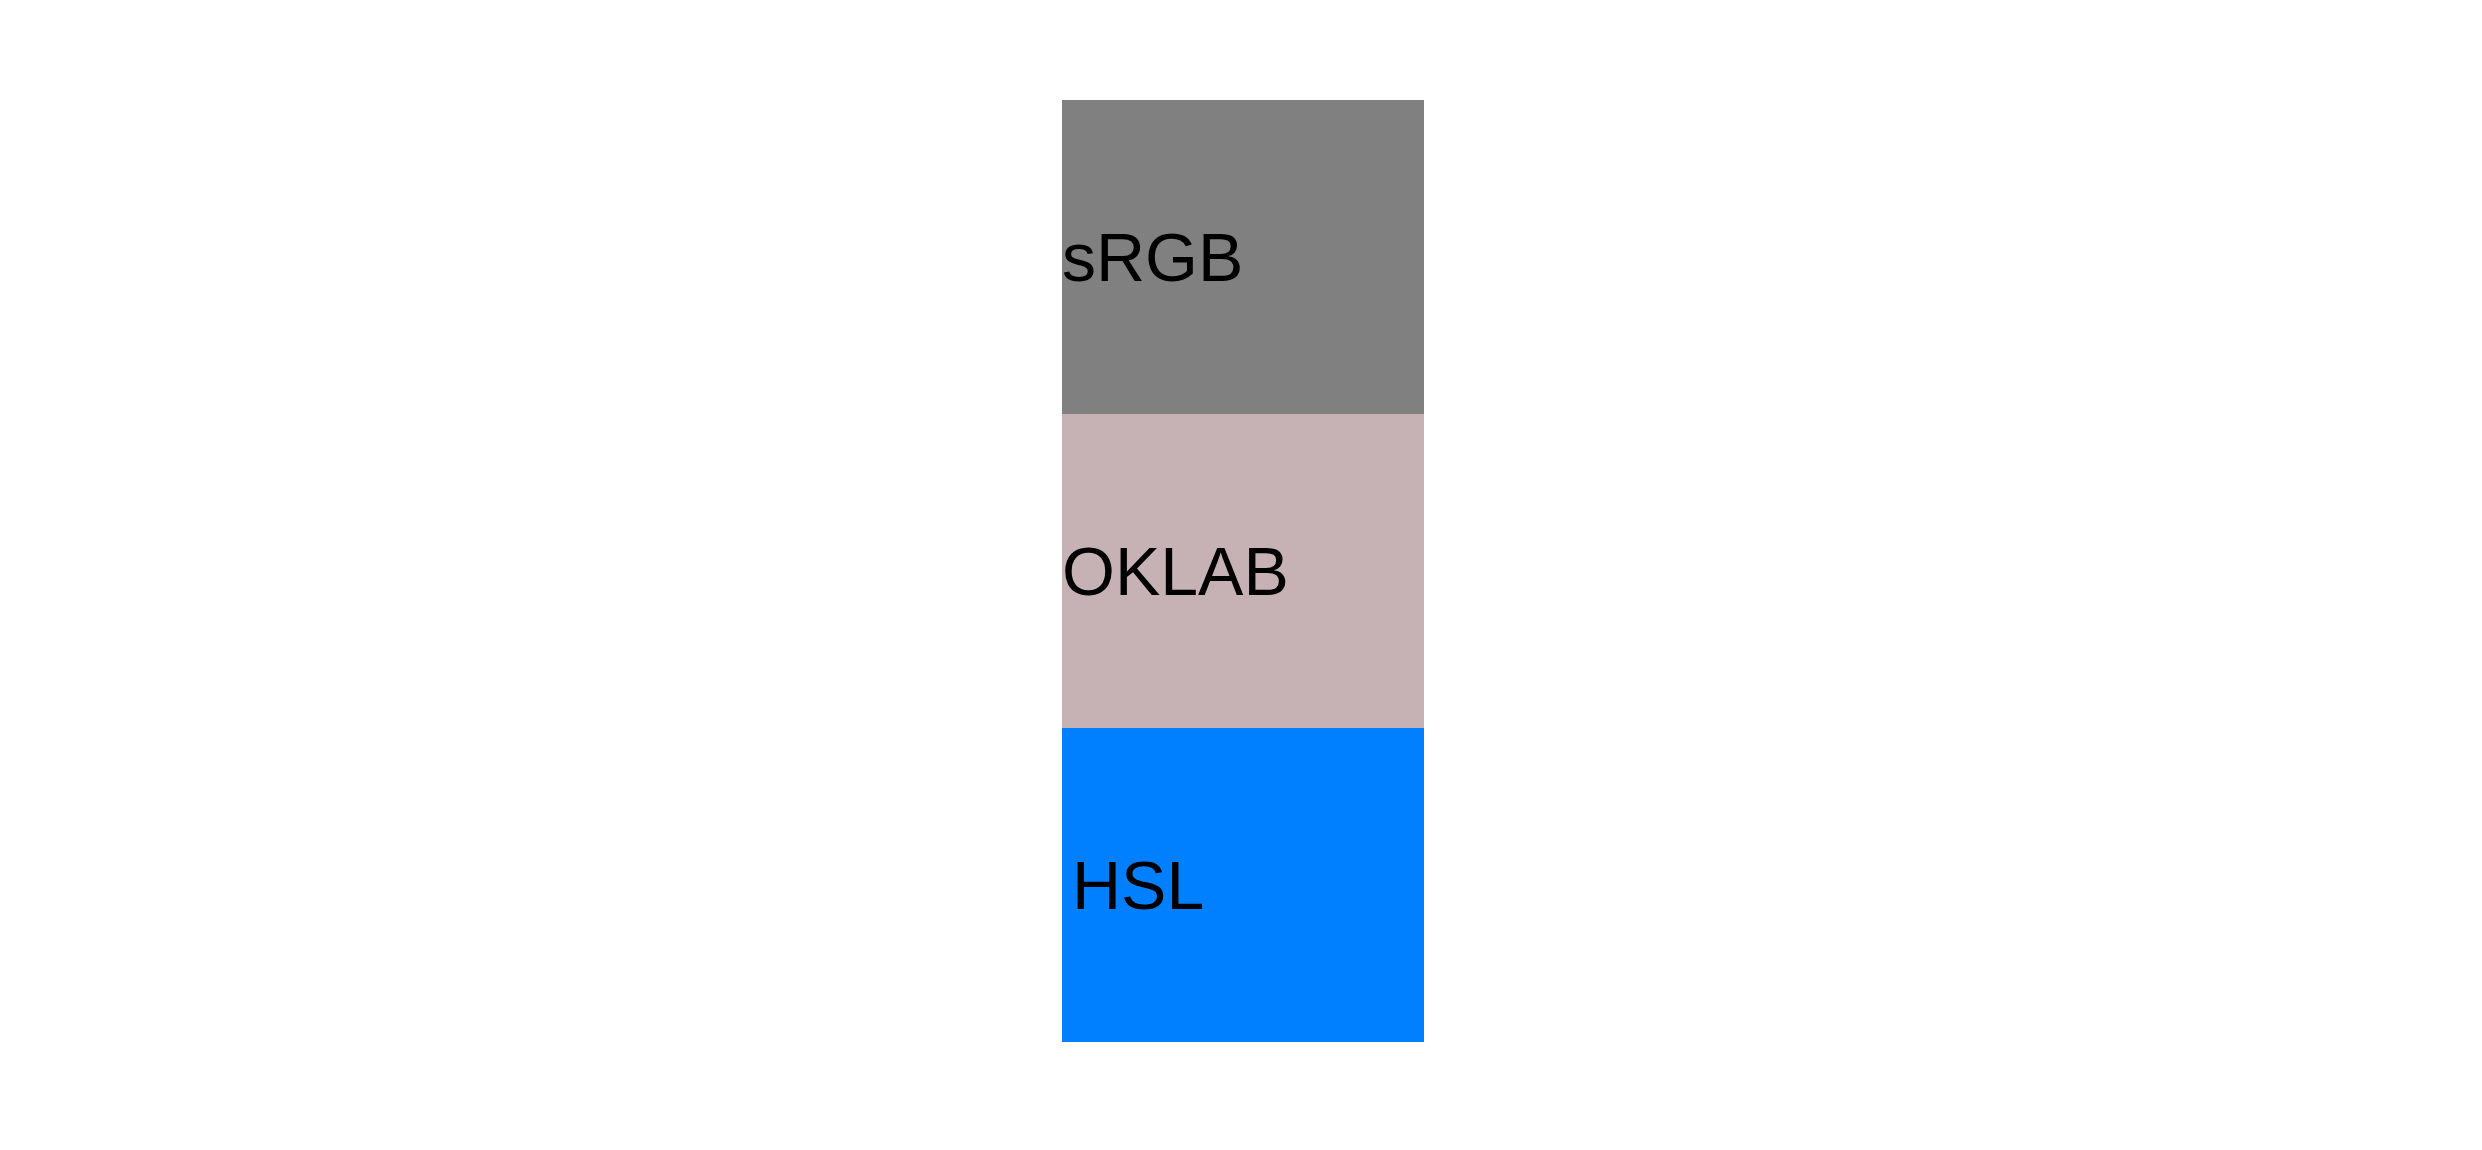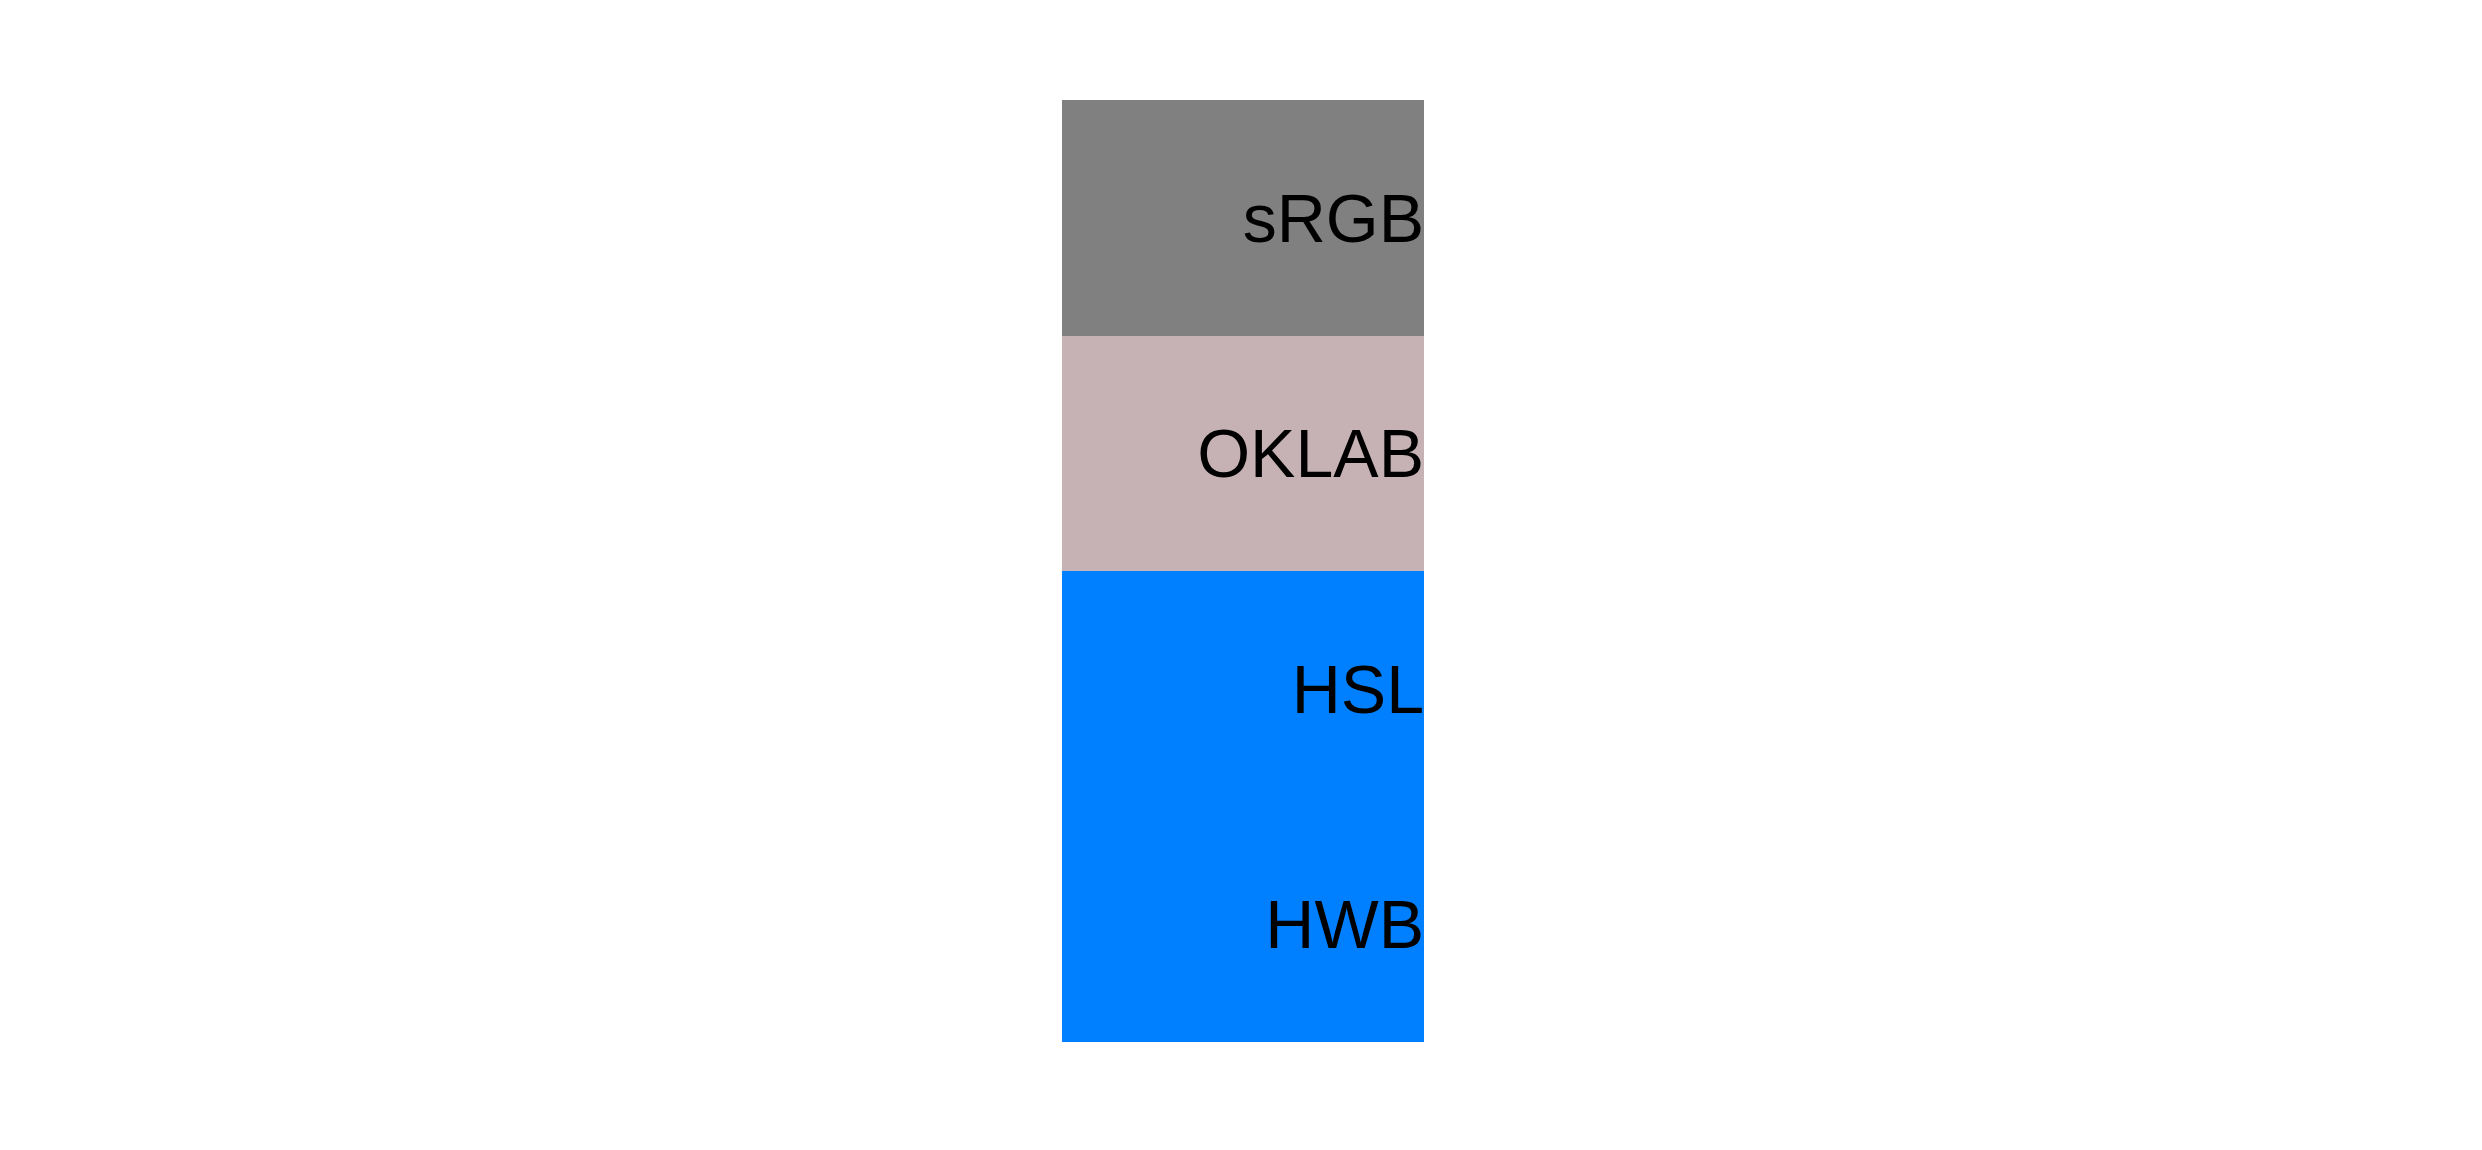--- a/index.html
+++ b/index.html
@@ -30,21 +30,21 @@
     width: 362px;
     height: 942px;
     display: flex;
     flex-direction: column;
   }
 
   .swatch-band {
     flex: 1 1 0;
     display: flex;
     align-items: center;
-    justify-content: flex-end;
+    justify-content: flex-start;
     line-height: 1;
   }
 
   .swatch-label {
     font-family: "Liberation Sans", sans-serif;
     font-size: 68px;
     font-weight: 400;
     color: #000000;
     letter-spacing: 0px;
     white-space: nowrap;
@@ -63,19 +63,16 @@
     </div>
 
     <div class="swatch-band" style="background-color: rgb(198, 178, 181);">
       <span class="swatch-label" style="color: rgb(0, 0, 0); font-size: 68px;">OKLAB</span>
     </div>
 
     <div class="swatch-band" style="background-color: rgb(0, 128, 255); padding-left: 10px;">
       <span class="swatch-label" style="color: rgb(0, 0, 0); font-size: 68px;">HSL</span>
     </div>
 
-    <div class="swatch-band" style="background-color: rgb(0, 128, 255);">
-      <span class="swatch-label" style="color: rgb(0, 0, 0); font-size: 68px;">HWB</span>
-    </div>
 
   </div>
 
 </div>
 
 </body></html>

